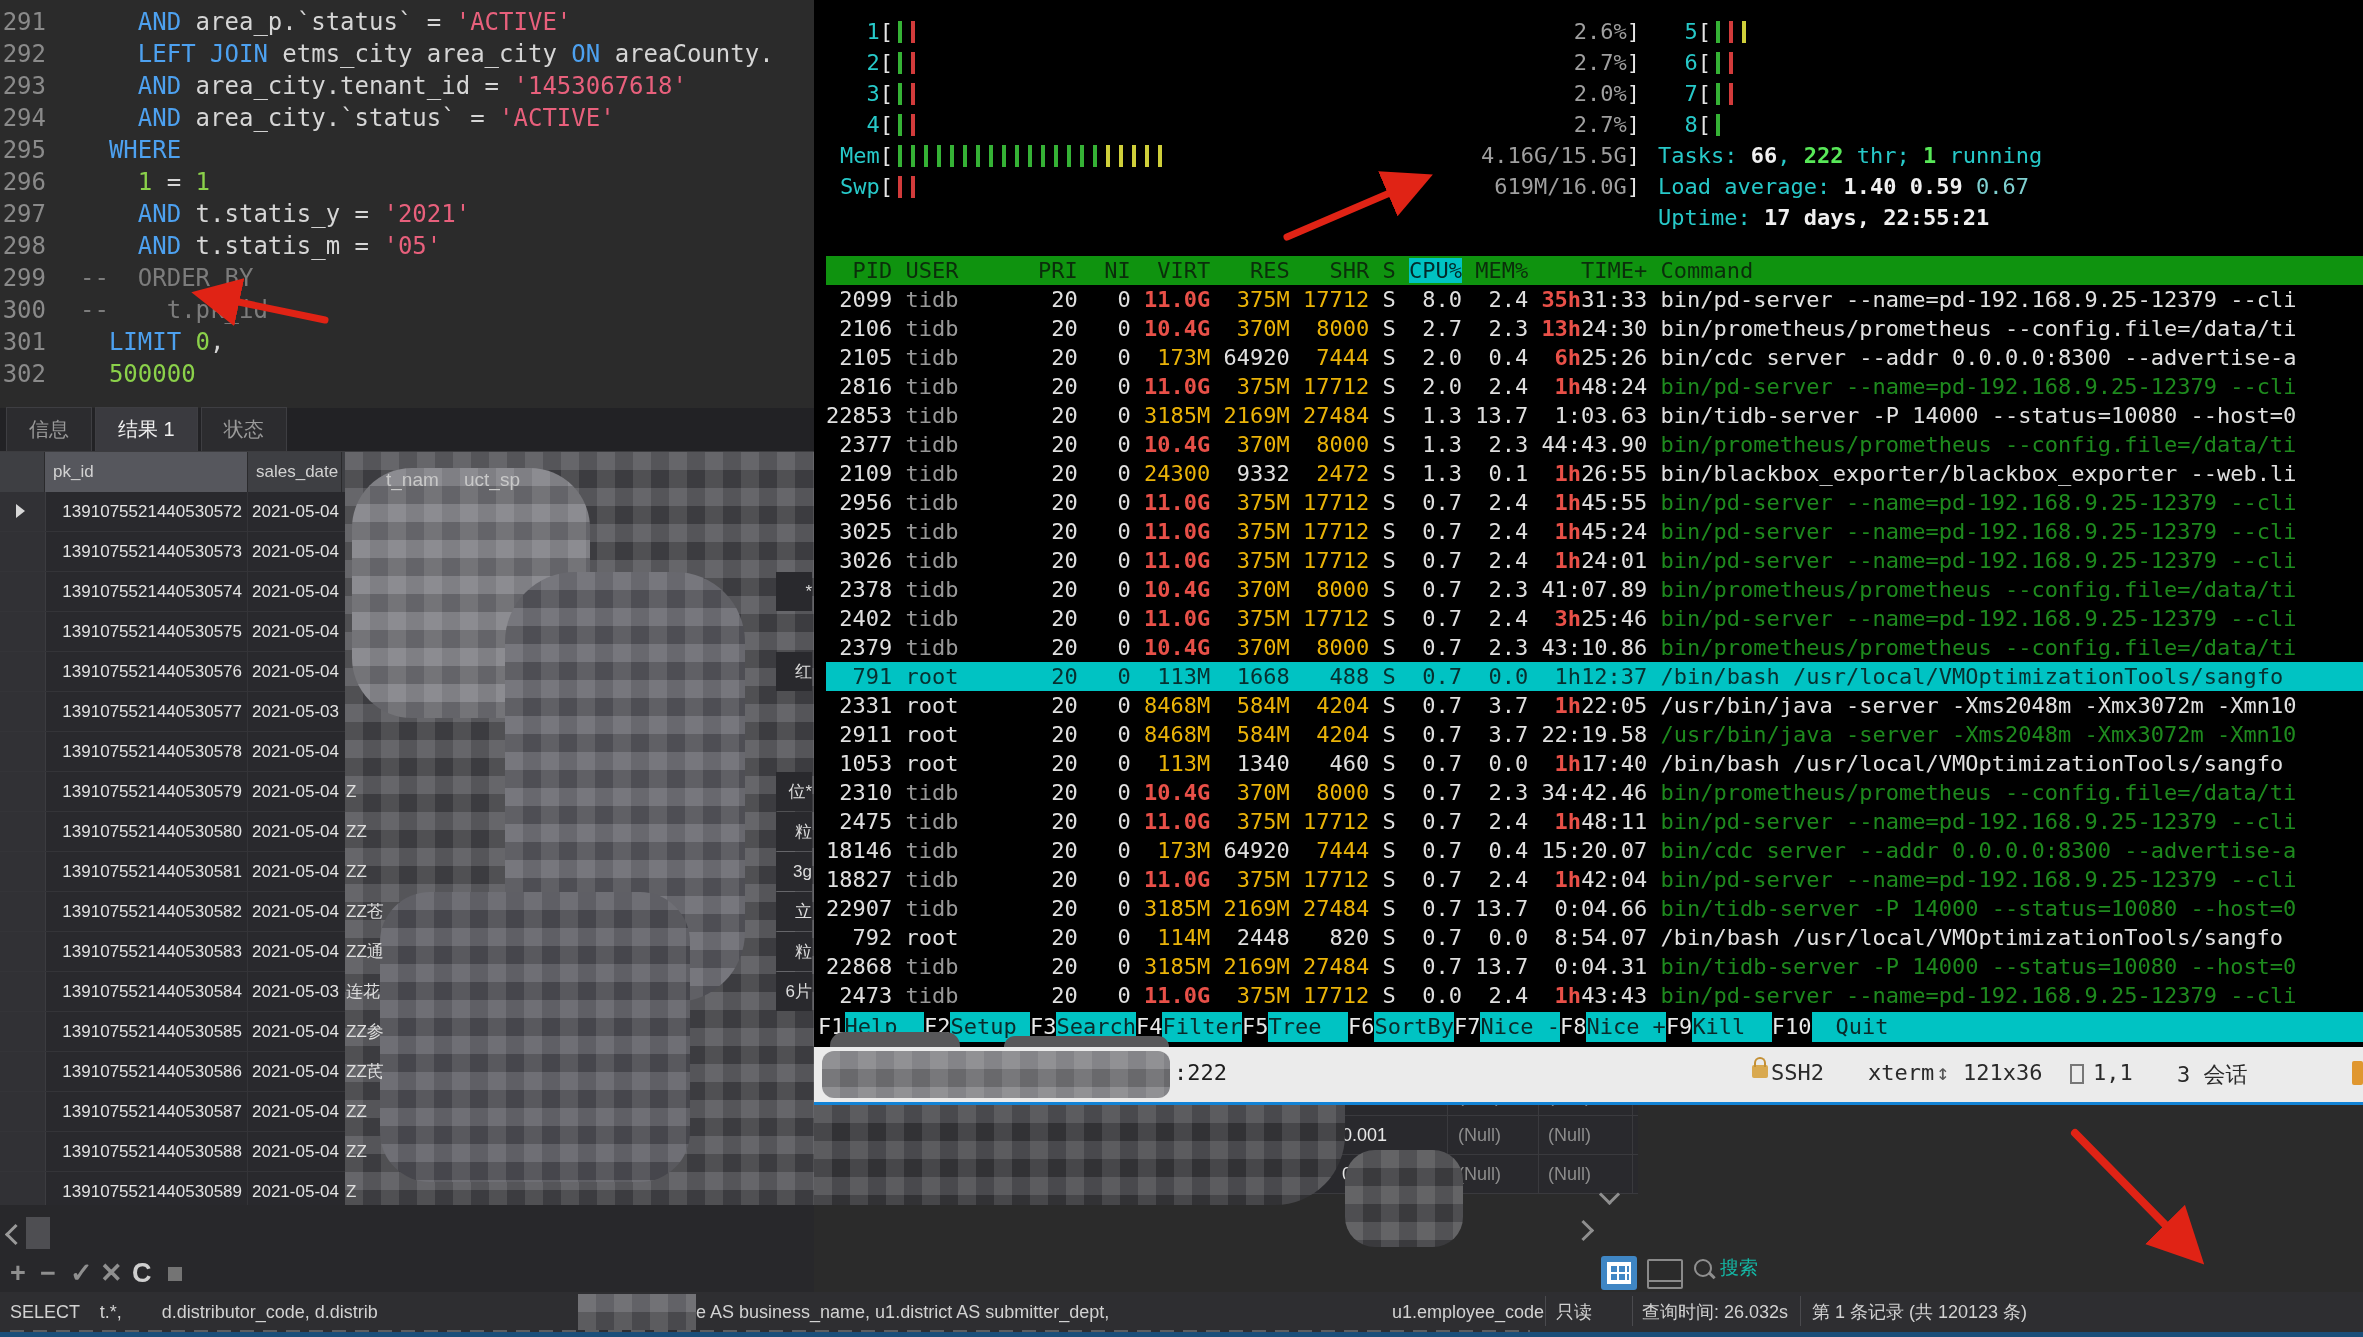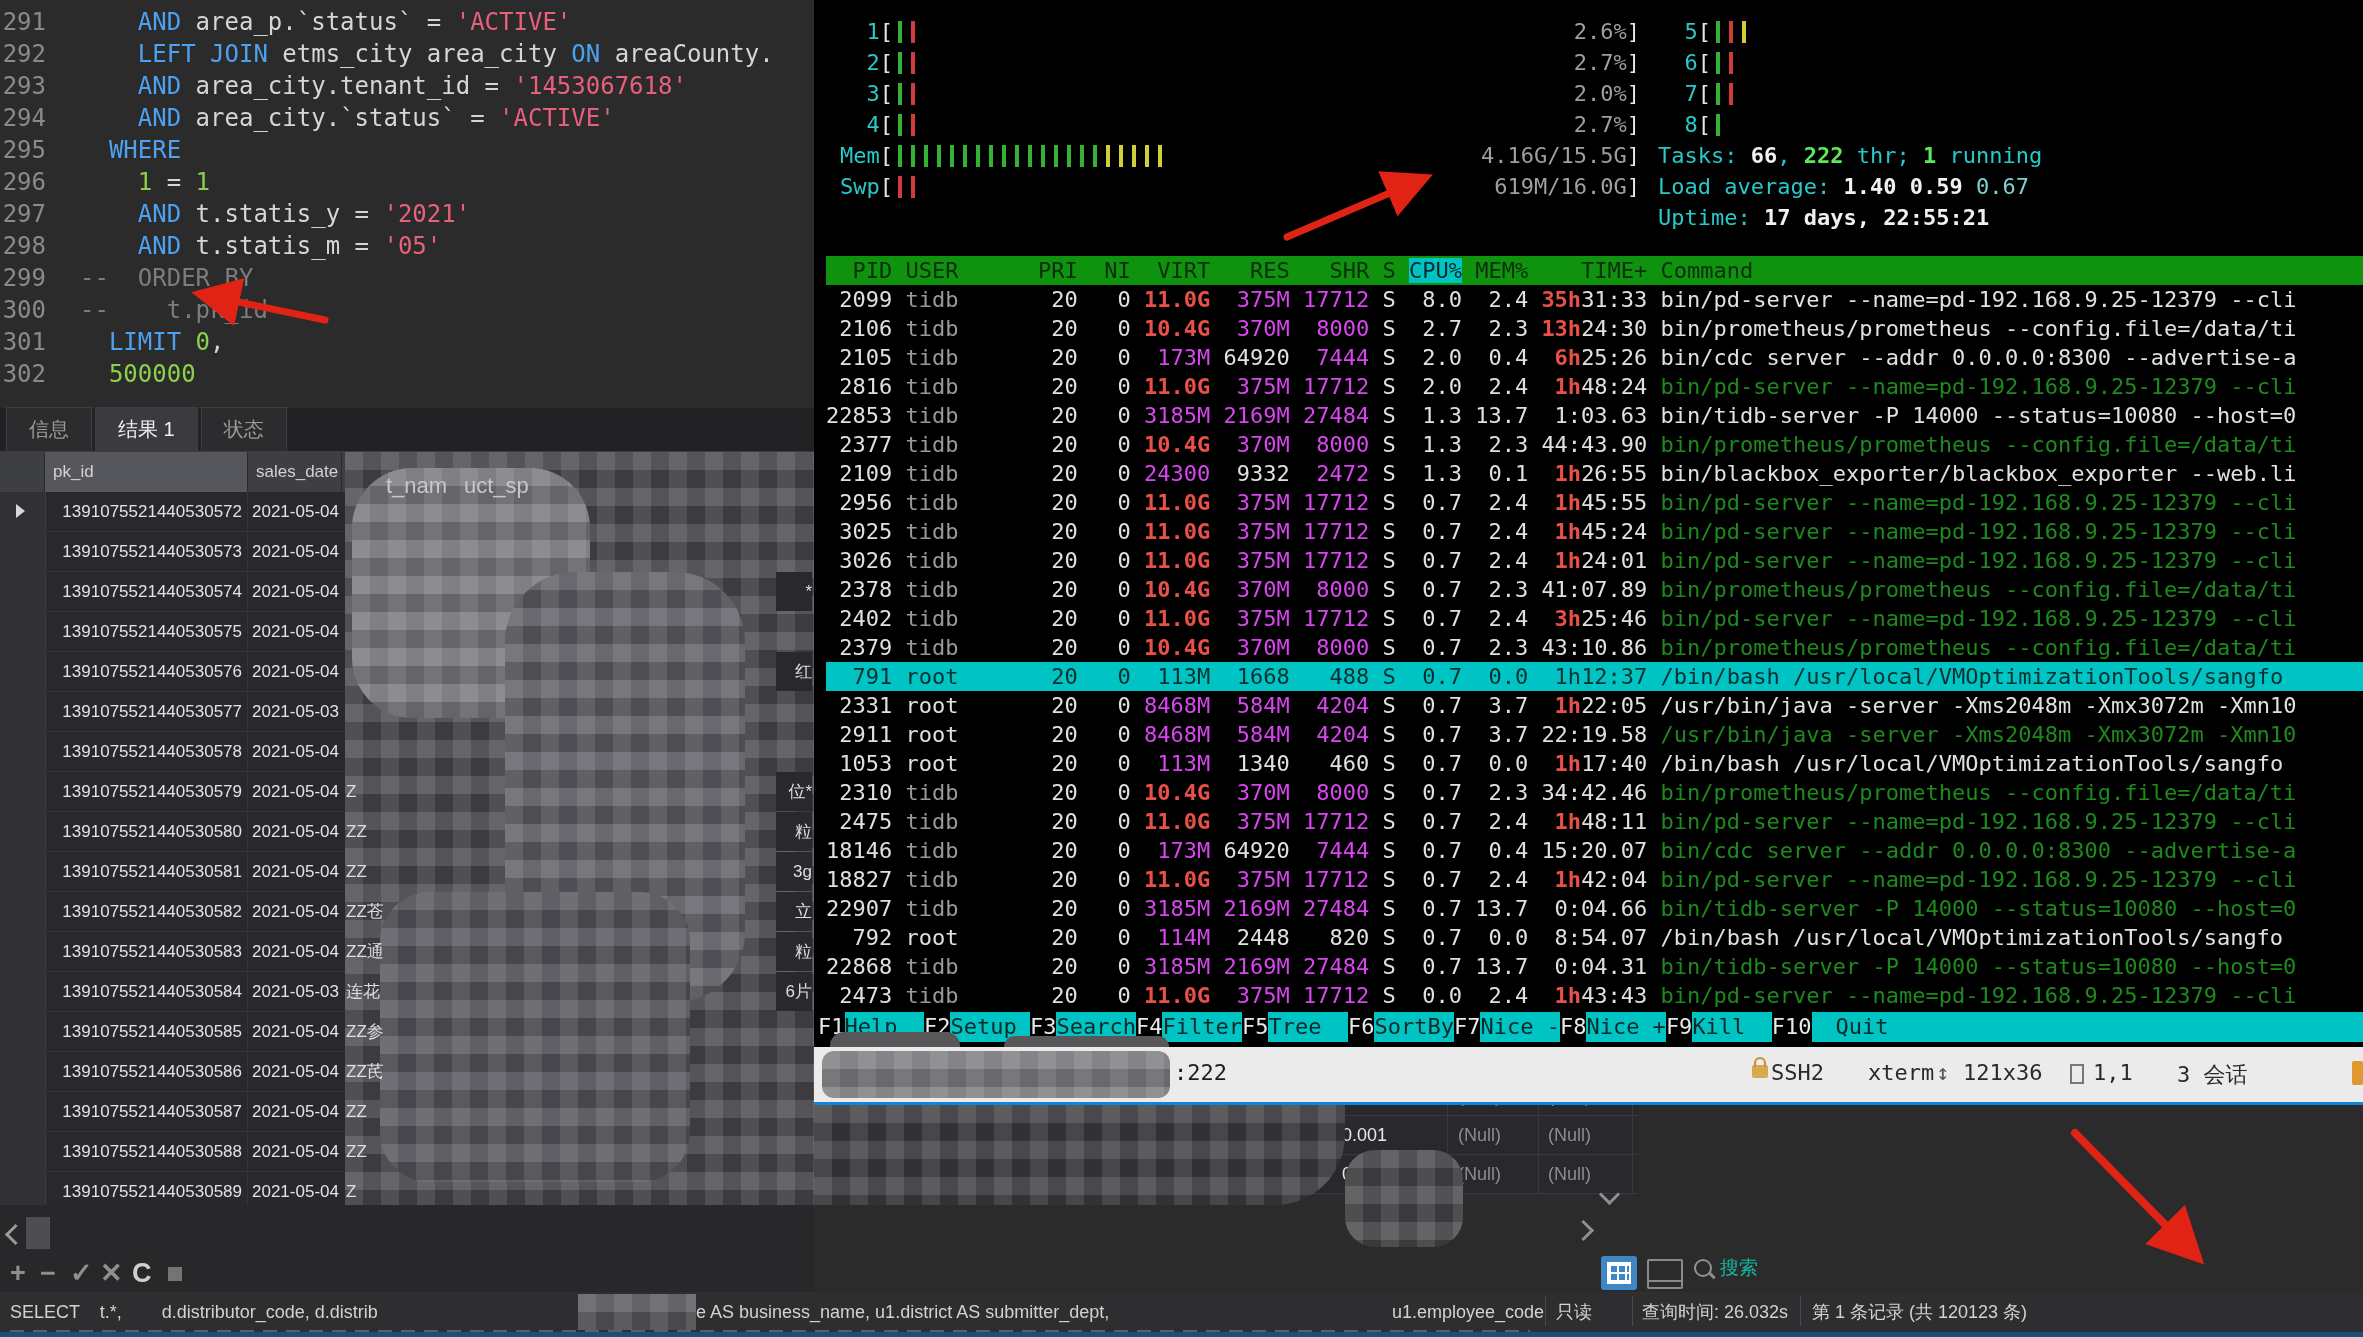--- a/index.html
+++ b/index.html
@@ -22,21 +22,21 @@
 
   
   #grid{position:absolute;left:0;top:452px;width:814px;height:753px;background:#be185d;overflow:hidden;}
   #ghead{position:absolute;left:0;top:0;width:814px;height:40px;background:#3e3f43;border-bottom:1px solid #1e1e20;}
   .hcell{position:absolute;top:0;height:40px;line-height:40px;font-size:17px;color:#d2d2d2;
          border-right:1px solid #2a2a2c;padding-left:8px;box-sizing:border-box;}
   #h-gut{left:0;width:45px;background:#3e3f43;}
   #h-pk{left:45px;width:203px;background:#56575d;}
   #h-date{left:248px;width:94px;}
   #h-rest{left:342px;width:472px;border-right:none;}
-  .hfrag{position:absolute;top:14px;height:40px;line-height:40px;font-size:22px;color:#c8c8c8;z-index:5;}
+  .hfrag{position:absolute;top:8px;height:40px;line-height:40px;font-size:19px;color:#c8c8c8;z-index:5;}
   #grid-rows{position:absolute;left:0;top:40px;width:814px;}
   .grow{position:relative;height:39px;background:#29292d;border-bottom:1px solid #343438;}
   .gut{position:absolute;left:0;top:0;width:45px;height:39px;background:#313135;border-right:1px solid #3c3c40;}
   .rowmark{position:absolute;left:16px;top:12px;width:0;height:0;border-left:9px solid #d8d8d8;
            border-top:7px solid transparent;border-bottom:7px solid transparent;}
   .pk{position:absolute;left:45px;top:0;width:197px;height:39px;line-height:39px;text-align:right;
       font-size:17px;color:#e3e3e3;border-right:1px solid #343438;padding-right:5px;}
   .dt{position:absolute;left:249px;top:0;width:90px;height:39px;line-height:39px;font-size:17px;color:#e3e3e3;padding-left:3px;}
   .fragL{position:absolute;left:346px;top:0;height:39px;line-height:39px;font-size:17px;color:#dedede;z-index:5;padding-right:4px;}
   .fragR{position:absolute;left:776px;top:0;width:36px;height:39px;line-height:39px;text-align:right;
@@ -74,21 +74,21 @@
   .mval{color:#9f9f9f;}
   .hline{height:31px;line-height:31px;font-family:"DejaVu Sans Mono",monospace;font-size:22px;white-space:pre;}
   .hcy{color:#27c9c9;} .hwb{color:#f0f0f0;font-weight:bold;} .hgb{color:#58e858;font-weight:bold;} .hcd{color:#7fd0d0;}
 
   #htop-table{position:absolute;left:12px;top:256px;width:1537px;font-family:"DejaVu Sans Mono",monospace;
               font-size:22px;line-height:29px;white-space:pre;}
   .hrow{height:29px;}
   .hhead{background:#0f930f;color:#0b2e0b;}
   .hsort{background:#00c3c3;color:#032a2a;}
   .pw{color:#e0e0e0;} .pgray{color:#999999;} .pred{color:#e85048;font-weight:bold;}
-  .pcyan{color:#d946ef;} .pgreen{color:#1e8a1e;}
+  .pcyan{color:#eab308;} .pgreen{color:#1e8a1e;}
   .hsel{background:#00c3c3;}
   .hsel span{color:#073030 !important;font-weight:normal !important;}
 
   #fbar{position:absolute;left:4px;right:0;top:1012px;height:30px;display:flex;
         font-family:"DejaVu Sans Mono",monospace;font-size:22px;line-height:30px;white-space:pre;}
   .fseg{display:flex;} .fseg.flast{flex:1;}
   .fk{color:#e8e8e8;background:#000;} .fl{background:#00c3c3;color:#0a2a2a;}
   .flast .fl{flex:1;padding-left:24px;}
 
   .bump{position:absolute;background:#58585a;border-radius:14px 14px 0 0;}

